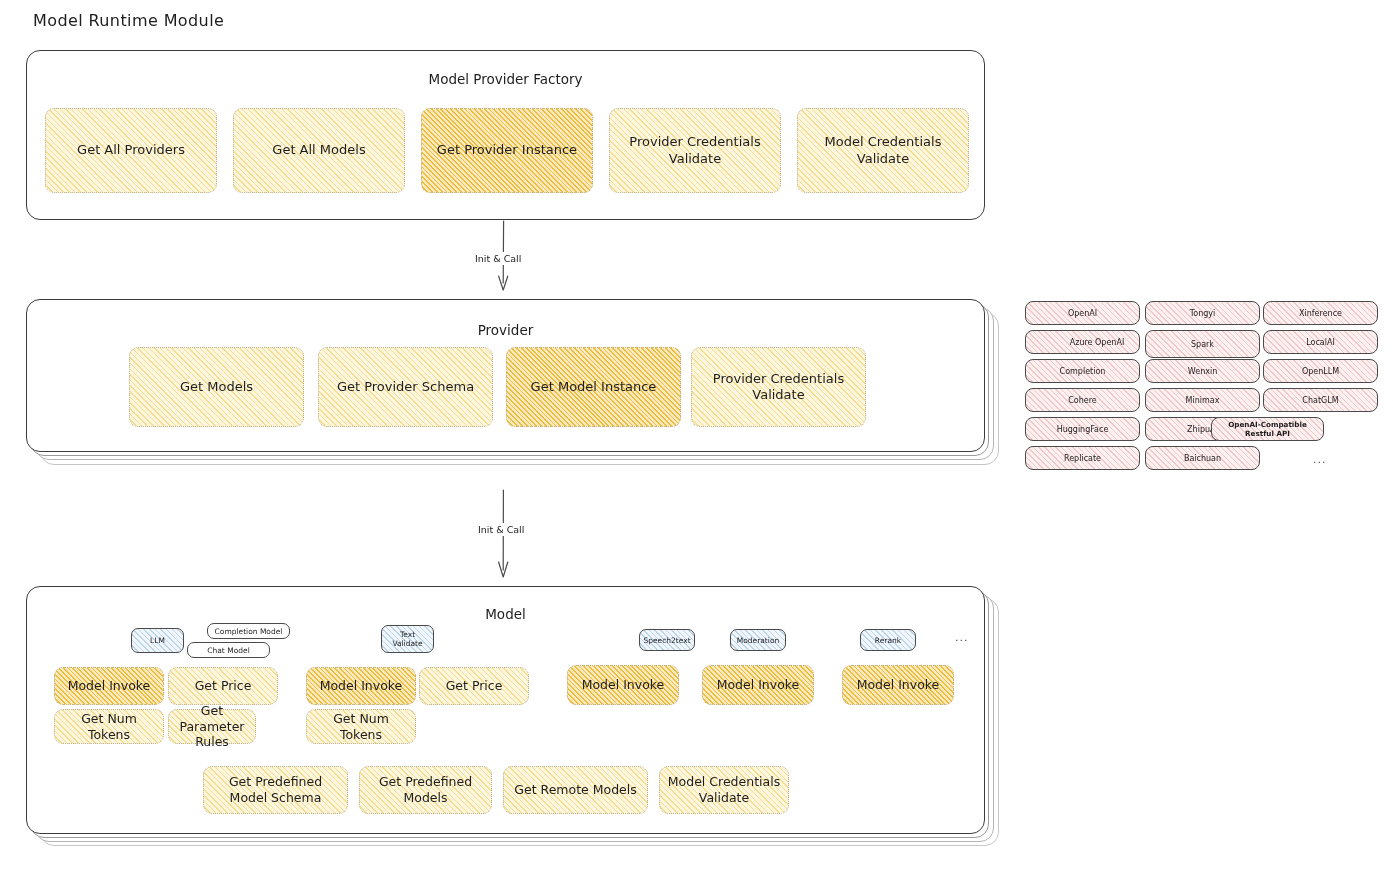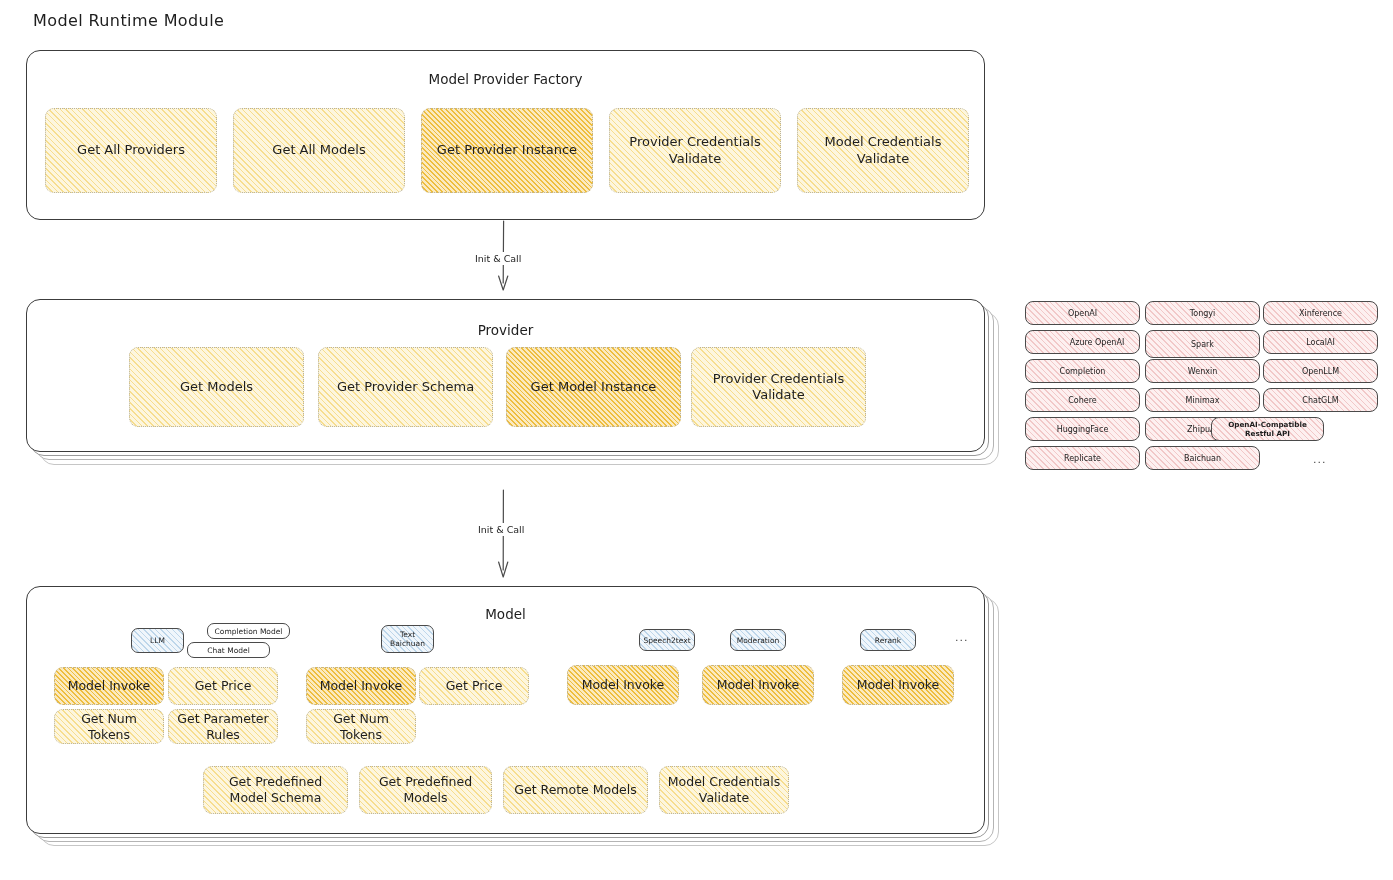--- a/index.html
+++ b/index.html
@@ -284,26 +284,26 @@
 
   <div class="fbox hatch-yellow-strong" style="left:27px; top:80px; width:110px; height:38px;">
     <span>Model Invoke</span>
   </div>
   <div class="fbox hatch-yellow" style="left:141px; top:80px; width:110px; height:38px;">
     <span>Get Price</span>
   </div>
   <div class="fbox hatch-yellow" style="left:27px; top:122px; width:110px; height:35px;">
     <span>Get Num Tokens</span>
   </div>
-  <div class="fbox hatch-yellow" style="left:141px; top:122px; width:110px; height:35px;">
+  <div class="fbox hatch-yellow" style="left:141px; top:122px; width:88px; height:35px;">
     <span>Get Parameter Rules</span>
   </div>
 
   <div class="badge hatch-blue" style="left:354px; top:38px; width:53px; height:28px;">
-    <span>Text Baichuan</span>
+    <span>Text Validate</span>
   </div>
   <div class="fbox hatch-yellow-strong" style="left:279px; top:80px; width:110px; height:38px;">
     <span>Model Invoke</span>
   </div>
   <div class="fbox hatch-yellow" style="left:392px; top:80px; width:110px; height:38px;">
     <span>Get Price</span>
   </div>
   <div class="fbox hatch-yellow" style="left:279px; top:122px; width:110px; height:35px;">
     <span>Get Num Tokens</span>
   </div>

